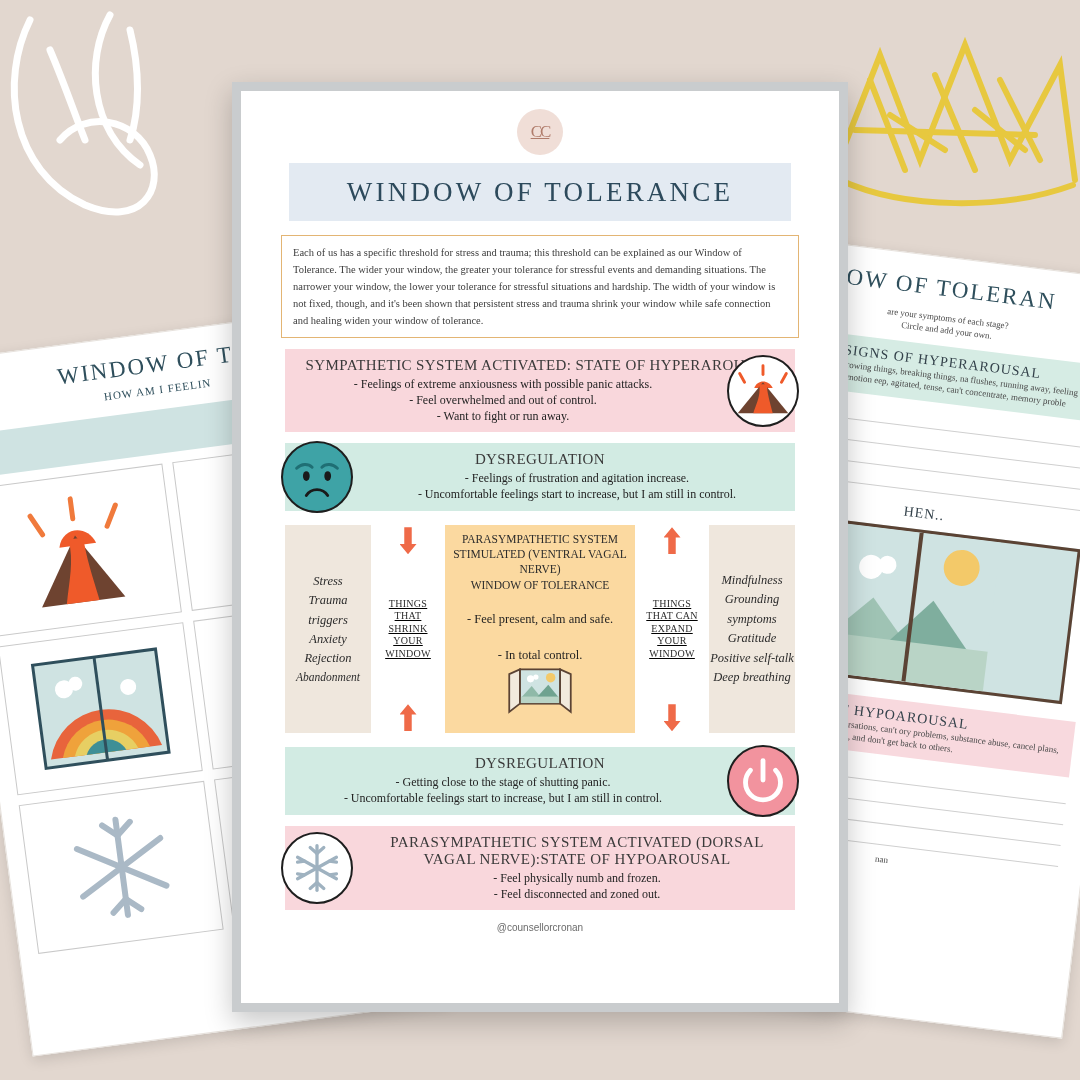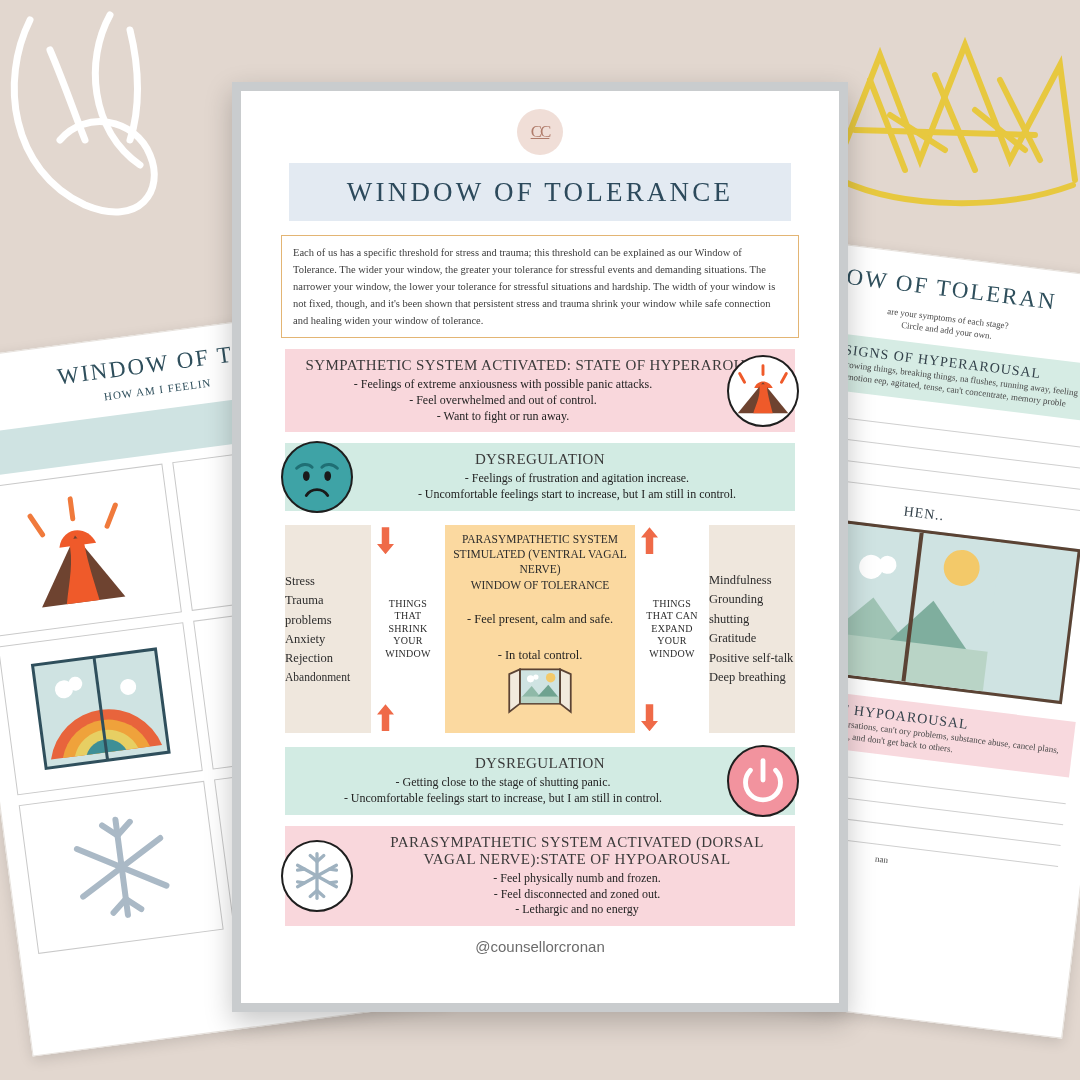--- a/index.html
+++ b/index.html
@@ -92,25 +92,26 @@
   .badge.left{left:-4px;top:50%;transform:translateY(-50%);}
   .badge-mint{background:#3ea3a6;}
   .badge-pink{background:#f2939e;}
 
   
   .mid{
     margin:14px 22px 0;display:flex;align-items:stretch;gap:6px;height:208px;
   }
   .col-beige{
     width:86px;background:#efe7dd;display:flex;flex-direction:column;
-    align-items:flex-start;justify-content:center;font-size:12.5px;color:#2c2c2c;line-height:1.55;
+    align-items:center;justify-content:center;font-size:12.5px;color:#2c2c2c;line-height:1.55;font-style:italic;
   }
   .col-arrows{
-    width:62px;display:flex;flex-direction:column;justify-content:space-between;
+    width:62px;display:flex;flex-direction:column;align-items:center;justify-content:space-between;
     padding:2px 0;
+    text-decoration:underline;
   }
   .col-arrows .cap{
     font-size:10px;letter-spacing:.3px;text-align:center;color:#2c2c2c;line-height:1.25;
   }
   .arr-down{
     width:17px;height:27px;background:#ef6a48;
     clip-path:polygon(28% 0,72% 0,72% 62%,100% 62%,50% 100%,0 62%,28% 62%);
   }
   .arr-up{
     width:17px;height:27px;background:#ef6a48;
@@ -118,21 +119,21 @@
   }
   .col-center{
     flex:1;background:#fbd9a0;display:flex;flex-direction:column;align-items:center;
     padding:7px 8px 16px;box-sizing:border-box;
   }
   .col-center .h{text-align:center;font-size:11.5px;color:#2c2c2c;line-height:1.3;}
   .col-center .wot{text-align:center;font-size:11.5px;color:#2c2c2c;margin-top:2px;}
   .col-center .t{text-align:center;font-size:12.5px;color:#1f1f1f;margin-top:20px;line-height:1.3;}
 
   .footer-handle{
-    text-align:center;font-size:15px;color:#6b6b6b;margin-top:12px;padding-bottom:10px;
+    text-align:center;font-size:10px;color:#6b6b6b;margin-top:12px;padding-bottom:10px;
     font-family:"Liberation Sans",sans-serif;
   }
 </style>
 </head>
 <body>
 
 <svg class="doodle doodle-leaf" viewBox="0 0 230 260">
   <g fill="none" stroke="#ffffff" stroke-width="7" stroke-linecap="round">
     <path d="M40 30 C10 90 20 180 95 215 C150 238 175 200 160 165 C145 128 95 120 70 150"></path>
     <path d="M120 25 C95 70 100 140 150 175"></path>
@@ -296,21 +297,21 @@
           </svg>
         </div>
       </div>
     </div>
 
     <div class="mid">
 
       <div class="col-beige">
         <div>Stress</div>
         <div>Trauma</div>
-        <div>problems</div>
+        <div>triggers</div>
         <div>Anxiety</div>
         <div>Rejection</div>
         <div style="font-size:11.5px">Abandonment</div>
       </div>
 
       <div class="col-arrows">
         <div class="arr-down"></div>
         <div class="cap">THINGS THAT SHRINK YOUR WINDOW</div>
         <div class="arr-up"></div>
       </div>
@@ -335,21 +336,21 @@
 
       <div class="col-arrows">
         <div class="arr-up"></div>
         <div class="cap">THINGS THAT CAN EXPAND YOUR WINDOW</div>
         <div class="arr-down"></div>
       </div>
 
       <div class="col-beige">
         <div>Mindfulness</div>
         <div>Grounding</div>
-        <div>shutting</div>
+        <div>symptoms</div>
         <div>Gratitude</div>
         <div style="text-align:center">Positive self-talk</div>
         <div style="text-align:center">Deep breathing</div>
       </div>
     </div>
 
     <div class="row" style="margin-top:14px">
       <div class="block mint">
         <div class="block-head">DYSREGULATION</div>
         <div style="padding-right:74px">
@@ -365,21 +366,20 @@
         </div>
       </div>
     </div>
 
     <div class="row">
       <div class="block pink">
         <div style="padding-left:74px">
           <div class="block-head">PARASYMPATHETIC SYSTEM ACTIVATED (DORSAL VAGAL NERVE):STATE OF HYPOAROUSAL</div>
           <div class="block-line">- Feel physically numb and frozen.</div>
           <div class="block-line">- Feel disconnected and zoned out.</div>
-          <div class="block-line">- Lethargic and no energy</div>
         </div>
         <div class="badge left">
           <svg viewBox="0 0 70 70" width="70" height="70">
             <circle cx="35" cy="35" r="34" fill="#fff"></circle>
             <g stroke="#9fb2c0" stroke-width="3.4" stroke-linecap="round">
               <line x1="35" y1="12" x2="35" y2="58"></line>
               <line x1="15" y1="24" x2="55" y2="46"></line>
               <line x1="15" y1="46" x2="55" y2="24"></line>
               <line x1="35" y1="20" x2="28" y2="14"></line>
                 <line x1="35" y1="20" x2="42" y2="14"></line>

